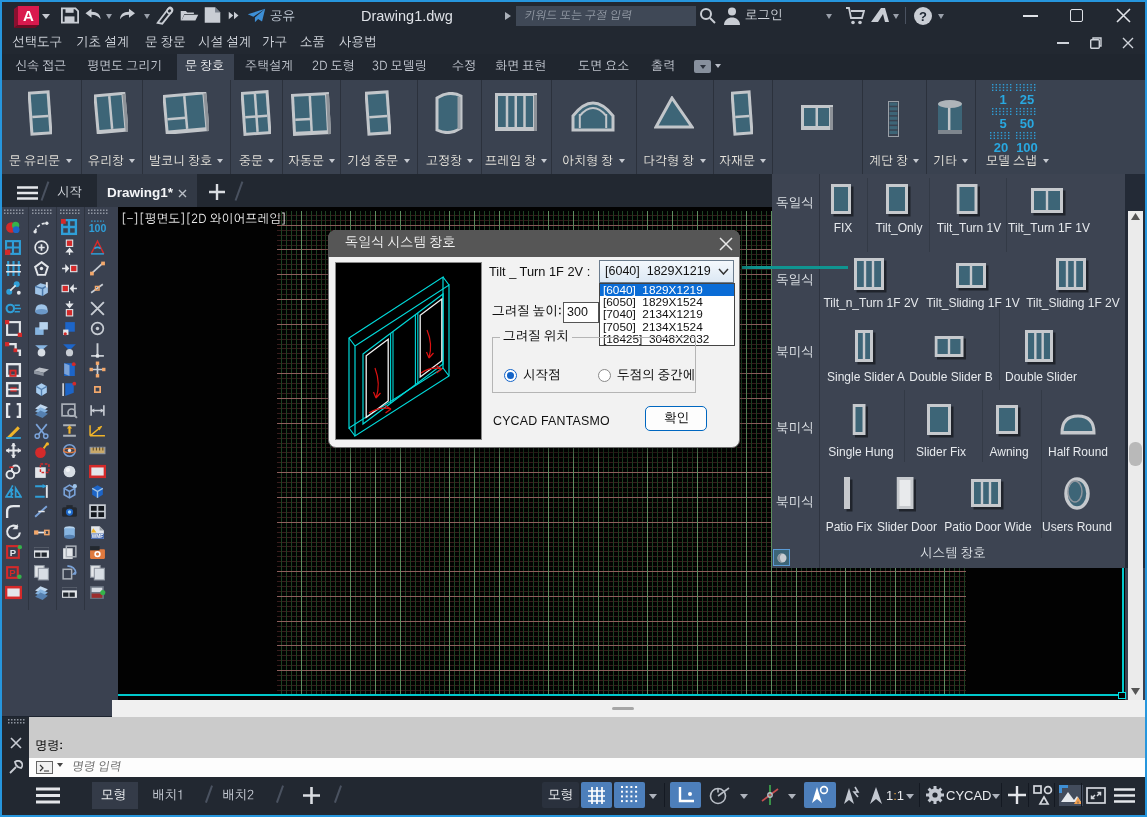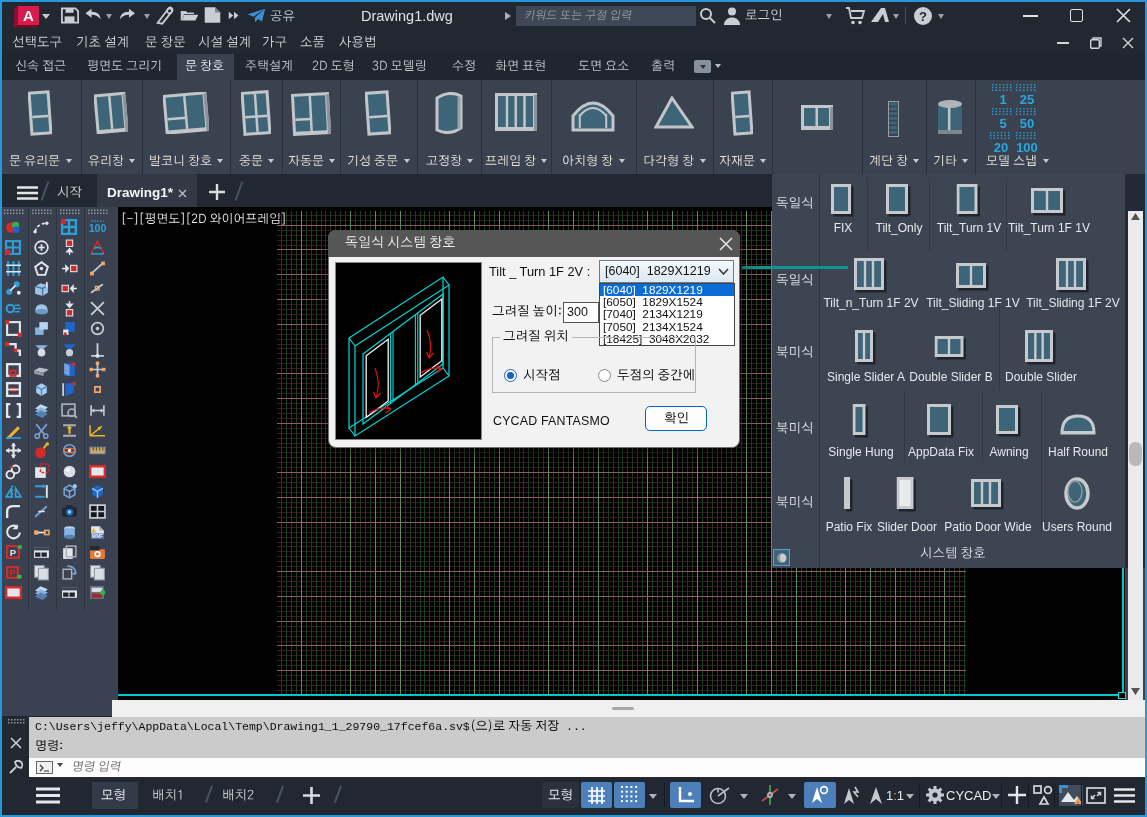--- a/index.html
+++ b/index.html
@@ -1606,21 +1606,21 @@
       </svg>
     </div>
     <div class="ab" style="left:861px;top:445px;transform:translateX(-50%);color:#e6e9ed;font-size:12px;white-space:nowrap">Single Hung</div>
     <div class="ab" style="left:941px;top:404px;transform:translateX(-50%)">
       <svg width="28" height="35" viewBox="0 0 28 35">
         <rect x="2.5" y="2.5" width="24" height="31" fill="#20242c"></rect>
         <rect x="0" y="0" width="24" height="31" fill="#c6c9cd"></rect>
         <rect x="3" y="3" width="18" height="25" fill="#3d6577"></rect>
       </svg>
     </div>
-    <div class="ab" style="left:941px;top:445px;transform:translateX(-50%);color:#e6e9ed;font-size:12px;white-space:nowrap">AppData Fix</div>
+    <div class="ab" style="left:941px;top:445px;transform:translateX(-50%);color:#e6e9ed;font-size:12px;white-space:nowrap">Slider Fix</div>
     <div class="ab" style="left:1009px;top:405px;transform:translateX(-50%)">
       <svg width="26" height="33" viewBox="0 0 26 33">
         <rect x="2.5" y="2.5" width="22" height="29" fill="#20242c"></rect>
         <rect x="0" y="0" width="22" height="29" fill="#c6c9cd"></rect>
         <rect x="3" y="3" width="16" height="23" fill="#3d6577"></rect>
       </svg>
     </div>
     <div class="ab" style="left:1009px;top:445px;transform:translateX(-50%);color:#e6e9ed;font-size:12px;white-space:nowrap">Awning</div>
     <div class="ab" style="left:1078px;top:414px;transform:translateX(-50%)">
       <svg width="36" height="21" viewBox="0 0 36 21">
@@ -1805,30 +1805,20 @@
       <svg width="12" height="12" viewBox="0 0 12 12">
         <path d="M1 1l10 10M11 1 1 11" stroke="#c9cdd4" stroke-width="1.6"></path>
       </svg>
     </div>
     <div class="ab" style="left:8px;top:760px">
       <svg width="15" height="15" viewBox="0 0 15 15">
 <path d="M2 13 8 7M7 2a4 4 0 1 1 6 6l-3-1-2-2z" fill="none" stroke="#c9cdd4" stroke-width="1.8"></path>
       </svg>
     </div>
     <div class="ab" style="left:29px;top:717px;width:1118px;height:41px;background:#cbcbcb"></div>
-    <div class="ab row" style="left:35px;top:720px;white-space:pre"><span style="font-family:'Liberation Mono',monospace;font-size:11.5px;color:#0a0a0a">C:\Users\jeffy\AppData\Local\Temp\Drawing1_1_29790_17fcef6a.sv$</span><svg class="kt" width="89.3" height="12.5" viewBox="0 0 7312 1024" style="fill:#0a0a0a;">
-        <use href="#g0028"></use>
-        <use href="#gc73c" x="454"></use>
-        <use href="#g0029" x="1438"></use>
-        <use href="#gb85c" x="1892"></use>
-        <use href="#gc790" x="3126"></use>
-        <use href="#gb3d9" x="4110"></use>
-        <use href="#gc800" x="5344"></use>
-        <use href="#gc7a5" x="6328"></use>
-      </svg><span style="font-family:'Liberation Mono',monospace;font-size:11.5px;color:#0a0a0a"> ...</span></div>
     <div class="ab" style="left:35px;top:740px">
       <svg class="kt" width="28.3" height="12.5" viewBox="0 0 2320 1024" style="fill:#0a0a0a;">
         <use href="#gba85"></use>
         <use href="#gb839" x="984"></use>
         <use href="#g003a" x="1968"></use>
       </svg>
     </div>
     <div class="ab" style="left:29px;top:758px;width:1118px;height:19px;background:#fdfdfd"></div>
     <div class="ab" style="left:36px;top:761px;width:17px;height:13px;border:1px solid #666;background:#f0f0f0;display:flex;align-items:center;justify-content:center">
 <svg width="11" height="8" viewBox="0 0 11 8">

